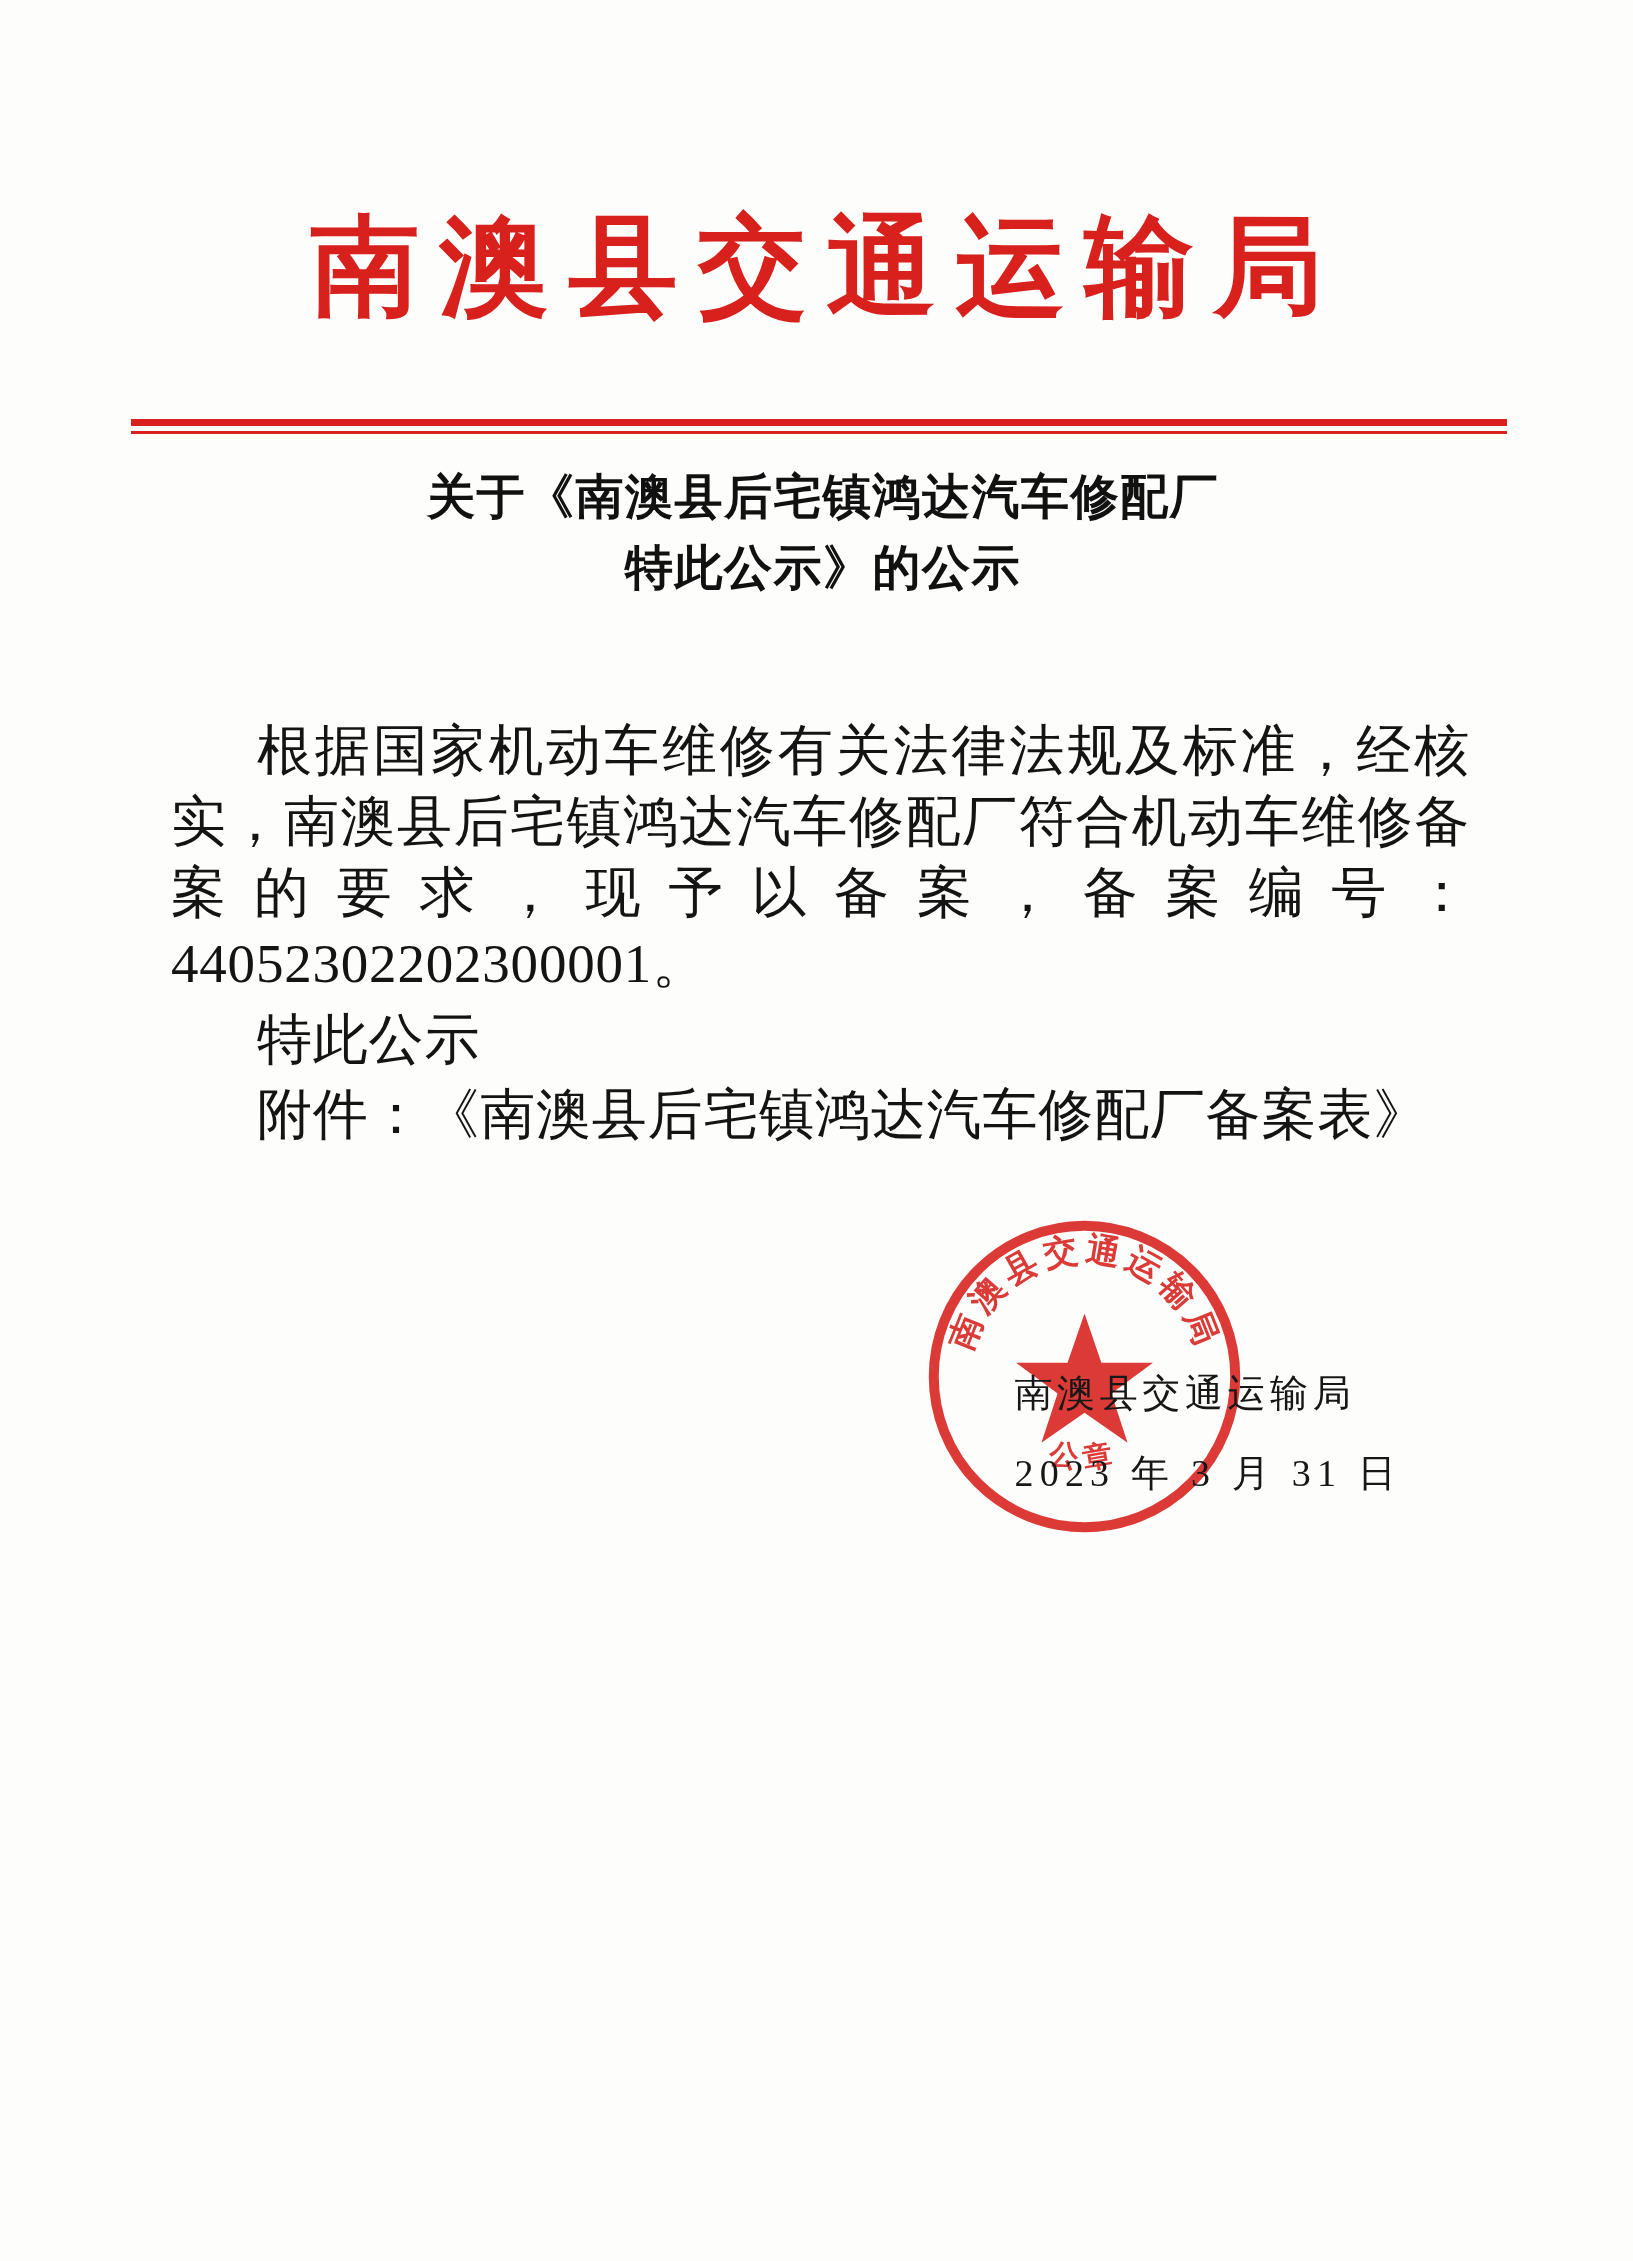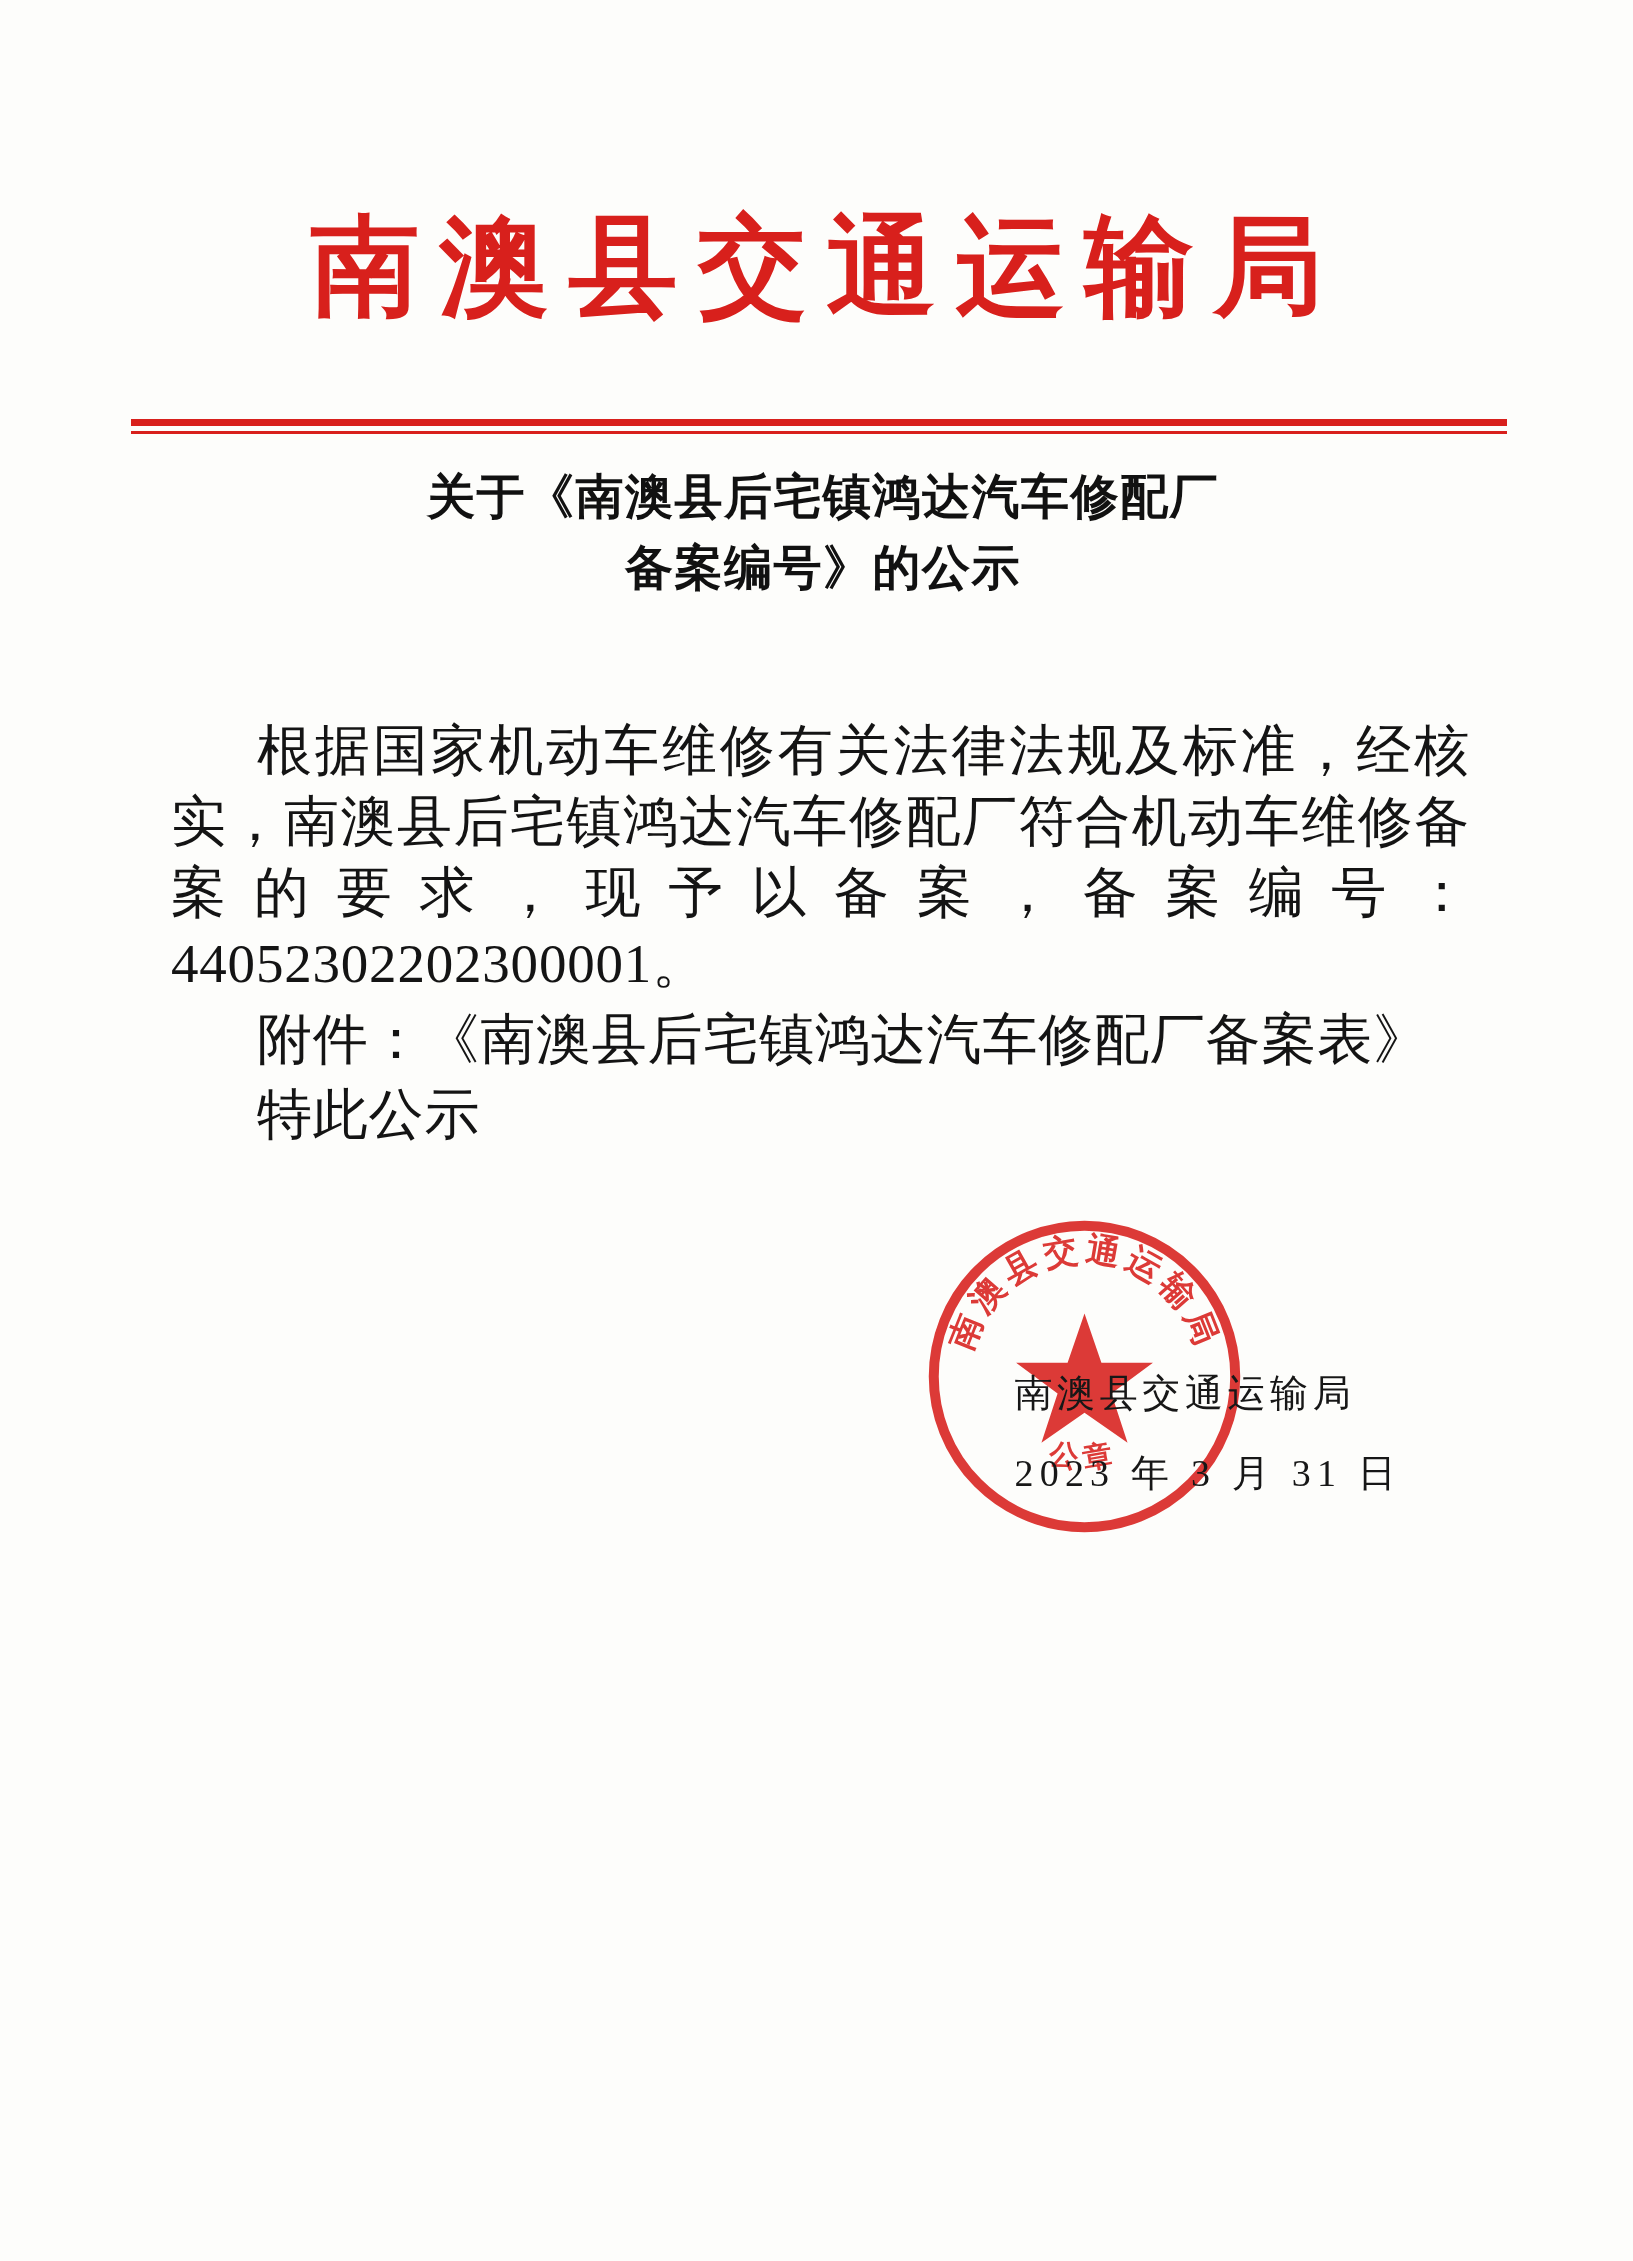--- a/index.html
+++ b/index.html
@@ -135,27 +135,27 @@
     <div class="letterhead-title">南澳县交通运输局</div>
   </div>
 
   <div class="rule-wrap">
     <div class="rule-thick"></div>
     <div class="rule-thin"></div>
   </div>
 
   <div class="doc-title">
     <span>关于《南澳县后宅镇鸿达汽车修配厂</span>
-    <span class="line2">备案编号》的公示</span>
+    <span class="line2">特此公示》的公示</span>
   </div>
 
   <div class="body-text">
     <p class="para indent">根据国家机动车维修有关法律法规及标准，经核实，南澳县后宅镇鸿达汽车修配厂符合机动车维修备案的要求，现予以备案，备案编号：44052302202300001。</p>
+    <p class="para indent">特此公示</p>
     <p class="para indent">附件：《南澳县后宅镇鸿达汽车修配厂备案表》</p>
-    <p class="para indent">特此公示</p>
   </div>
 
   <div class="seal">
     <svg width="323" height="323" viewBox="0 0 420 420" aria-hidden="true">
       <circle cx="210" cy="210" r="196" fill="none" stroke="#d8201c" stroke-width="13"></circle>
       <g fill="#d8201c">
         <polygon points="210,128 232,192 299,192 245,232 266,296 210,257 154,296 175,232 121,192 188,192"></polygon>
       </g>
       <path id="sealTopArc" d="M 60 210 A 150 150 0 0 1 360 210" fill="none"></path>
       <text font-family="'Liberation Serif', serif" font-size="44" font-weight="700" fill="#d8201c" letter-spacing="7">

